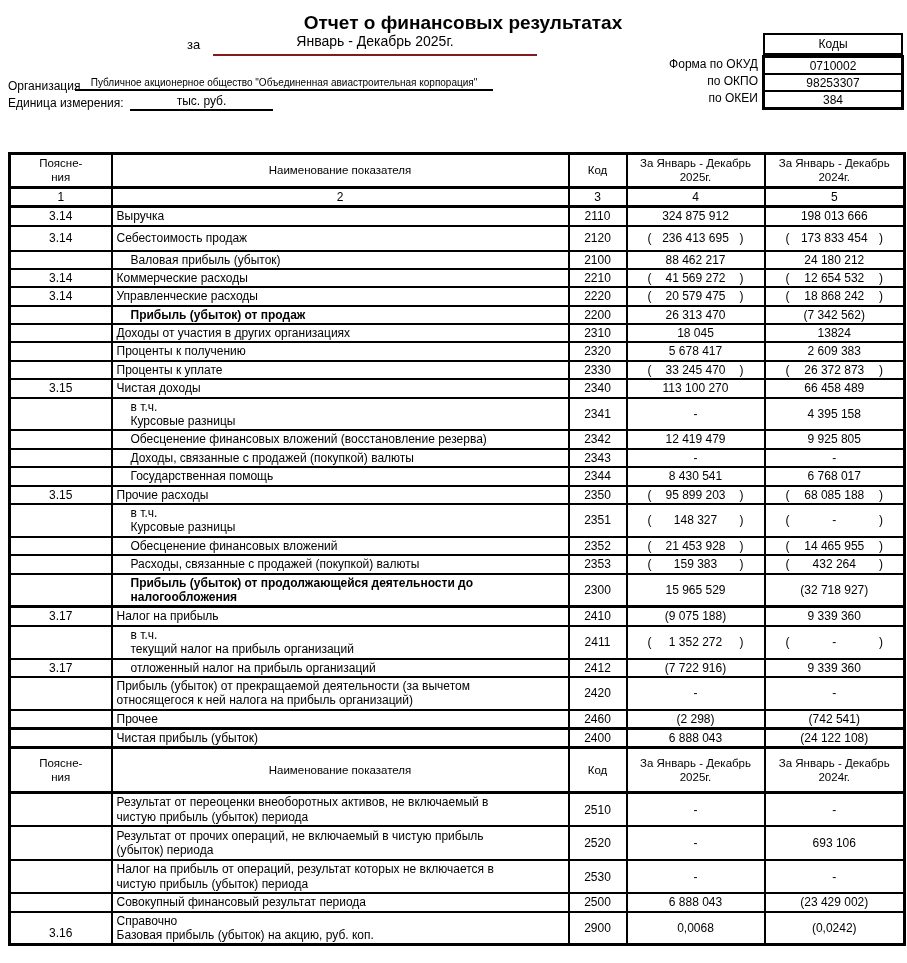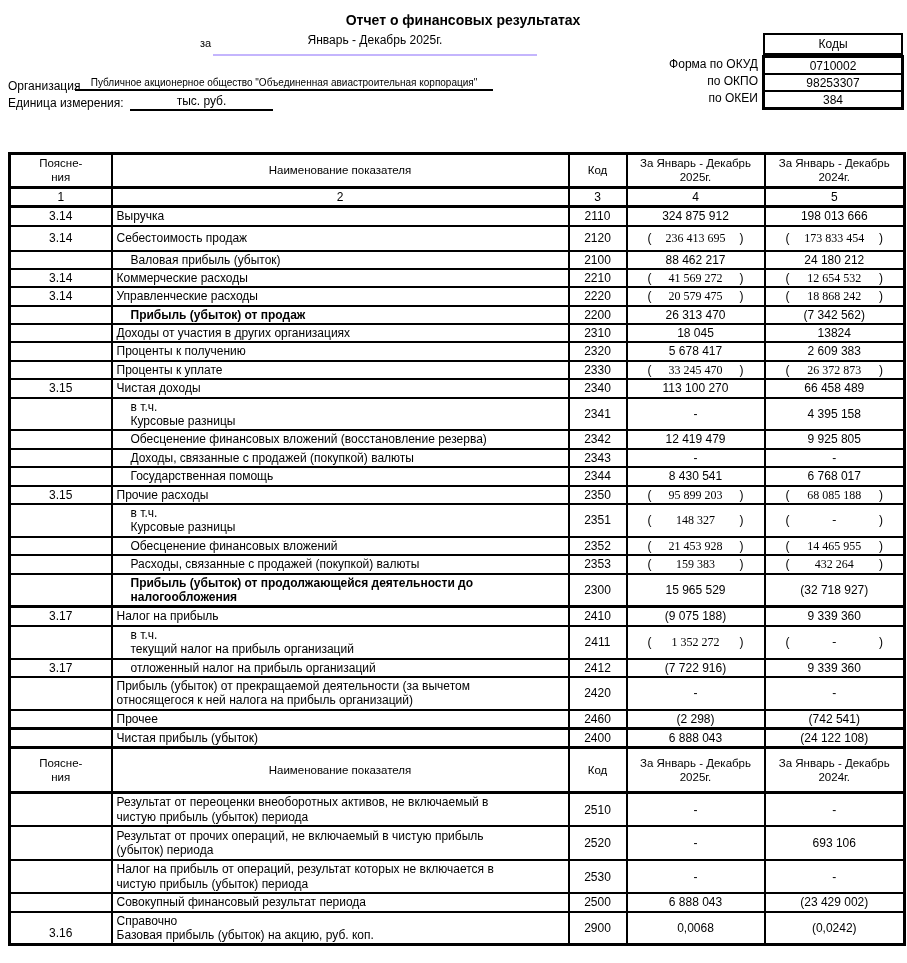--- a/index.html
+++ b/index.html
@@ -1,24 +1,24 @@
 <!DOCTYPE html>
 <html><head>
 <meta charset="utf-8">
 <style>
   html,body{margin:0;padding:0;background:#fff;}
   .page{position:relative;width:907px;height:963px;background:#ffffff;color:#000;
         font-family:"Liberation Sans","DejaVu Sans",sans-serif;overflow:hidden;}
 
   
   .doc-title{position:absolute;top:12px;left:463px;transform:translateX(-50%);
-             font-size:14px;font-weight:bold;white-space:nowrap;}
-  .za-label{position:absolute;top:37px;left:200px;font-size:11px;}
+             font-size:19px;font-weight:bold;white-space:nowrap;}
+  .za-label{position:absolute;top:37px;left:187px;font-size:13px;}
   .period-line{position:absolute;top:33px;left:213px;width:324px;height:21px;
-               text-align:center;font-size:12px;border-bottom:2px solid #c4b5fd;}
+               text-align:center;font-size:14px;border-bottom:2px solid #7f1d1d;}
   .kody-box{position:absolute;top:33px;left:763px;width:140px;height:22px;
             border:2px solid #000;box-sizing:border-box;display:flex;align-items:center;
             justify-content:center;font-size:12px;}
   .codes-box{position:absolute;top:55px;left:762px;width:142px;border:3px solid #000;
              box-sizing:border-box;}
   .code-cell{height:15px;display:flex;align-items:center;justify-content:center;
              font-size:12px;border-top:2px solid #000;}
   .code-cell:first-child{border-top:none;}
   .code-label{position:absolute;left:560px;width:198px;text-align:right;font-size:12px;white-space:nowrap;}
   .lbl-okud{top:57px;} .lbl-okpo{top:74px;} .lbl-okei{top:91px;}
@@ -38,21 +38,21 @@
   tr.thick-top td{border-top:3px solid #000;}
   tr.thick-bottom td{border-bottom:3px solid #000;}
   td.c-note,td.c-code{text-align:center;padding:1px 2px;}
   td.c-val{text-align:center;padding:1px 20px;}
   td.hdr{text-align:center;font-size:11.5px;line-height:1.25;}
   td.c-name{text-align:left;}
   td.c-name.indent{padding-left:18px;}
   td.c-name.bold{font-weight:bold;}
   td.note-bottom{vertical-align:bottom;padding-bottom:3px;}
   .spread{display:flex;justify-content:space-between;align-items:center;}
-  .spread .mid{flex:1;text-align:center;font-family:Liberation Serif, serif;}
+  .spread .mid{flex:1;text-align:center;}
   .num-row td{text-align:center;}
 </style>
 </head>
 <body>
 
 <div class="page">
 
   <div class="doc-title">Отчет о финансовых результатах</div>
   <div class="za-label">за</div>
   <div class="period-line">Январь - Декабрь 2025г.</div>

